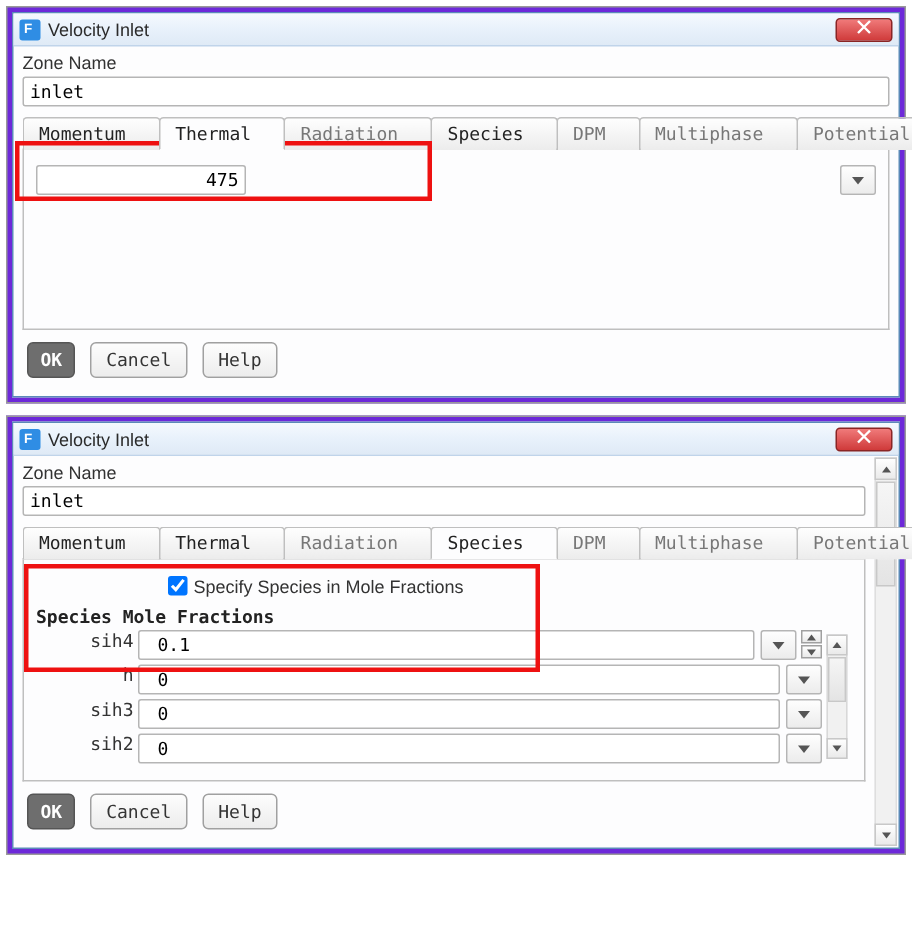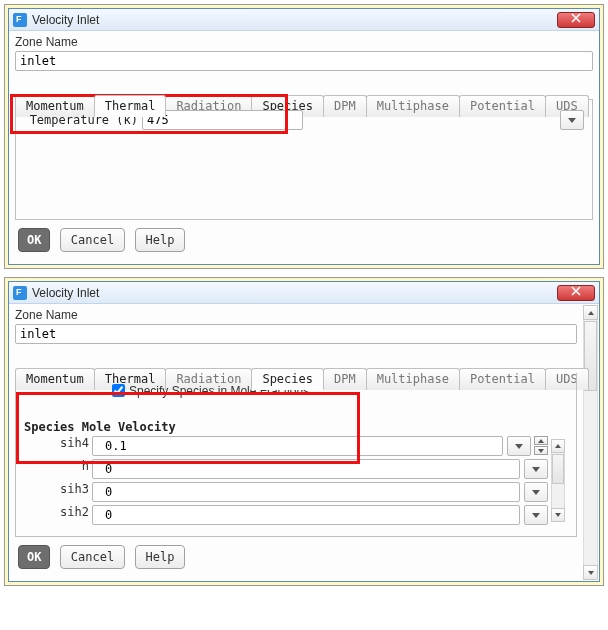--- a/index.html
+++ b/index.html
@@ -6,21 +6,21 @@
   body {
     margin: 0;
     padding: 4px;
     background: #fff;
     font-family: "SimSun", "Song", "Microsoft YaHei", Tahoma, sans-serif;
     font-size: 12px;
     color: #333;
   }
   .outer {
     border: 1px solid #999;
-    background: #fef9c3;
+    background: #6d28d9;
     margin-bottom: 8px;
     padding: 3px;
   }
   .dialog {
     border: 1px solid #5b8ab8;
     background: #fdfdfe;
     position: relative;
     padding: 0;
   }
   .titlebar {
@@ -75,30 +75,30 @@
     padding: 0 4px;
     font: 12px "SimSun", monospace;
   }
   .tabs {
     display: flex;
     border-bottom: 1px solid #bfbfbf;
     margin-top: 6px;
     position: relative;
   }
   .tab {
-    padding: 3px 10px 4px 10px;
+    padding: 3px 22px 4px 10px;
     border: 1px solid #bfbfbf;
     border-bottom: none;
     background: linear-gradient(to bottom,#fefefe,#ececec);
     margin-right: -1px;
     color: #777;
     border-top-left-radius: 3px;
     border-top-right-radius: 3px;
     position: relative;
-    top: 18px;
+    top: 1px;
     cursor: pointer;
     font-family: "SimSun", monospace;
     height: 22px;
   }
   .tab.active {
     background: #fdfdfe;
     color: #222;
     border-bottom: 1px solid #fdfdfe;
     z-index: 2;
   }
@@ -171,21 +171,21 @@
     background: #6e6e6e;
     color: #fff;
     border-color: #555;
     font-weight: bold;
     padding: 0 8px;
   }
   .checkwrap {
     display: flex;
     align-items: center;
     margin-left: 84px;
-    margin-bottom: 20px;
+    margin-bottom: 4px;
   }
   .checkwrap input { margin-right:4px; }
   .mf-title {
     font-weight: bold;
     color: #222;
     margin-bottom: 2px;
     font-family: "SimSun", monospace;
   }
   .species-row {
     display: flex;
@@ -254,22 +254,21 @@
         <div class="tab active">Thermal</div>
         <div class="tab">Radiation</div>
         <div class="tab dark">Species</div>
         <div class="tab">DPM</div>
         <div class="tab">Multiphase</div>
         <div class="tab">Potential</div>
         <div class="tab">UDS</div>
       </div>
       <div class="panel">
         <div class="row">
-          <label style="width:118px">Temperature (k)</label>
-          <input class="field" style="width: 161px;" value="475">
+          <input class="field" style="width: 140px; text-align: right;" value="475">
           <div style="flex:1"></div>
           <div class="dropdown">
               <span class="chev"></span>
             </div>
         </div>
         <div class="highlightA" style="left:-6px;top:-6px;width:278px;height:40px;"></div>
       </div>
       <div class="btnbar">
         <span class="btn ok">OK</span>
         <span class="btn">Cancel</span>
@@ -310,21 +309,21 @@
         <div class="tab">DPM</div>
         <div class="tab">Multiphase</div>
         <div class="tab">Potential</div>
         <div class="tab">UDS</div>
       </div>
       <div class="panel2">
         <div class="checkwrap">
           <input type="checkbox" checked="" style="">
           <span>Specify Species in Mole Fractions</span>
         </div>
-        <div class="mf-title">Species Mole Velocity</div>
+        <div class="mf-title">Species Mole Fractions</div>
 
         <div style="position:relative;padding-right:20px;">
           <div class="species-row">
             <label>sih4</label>
             <input class="field" value="0.1" style="">
             <div class="dropdown" style="margin-left:4px">
                 <span class="chev"></span>
               </div>
             <div class="stepper">
               <div class="step">

